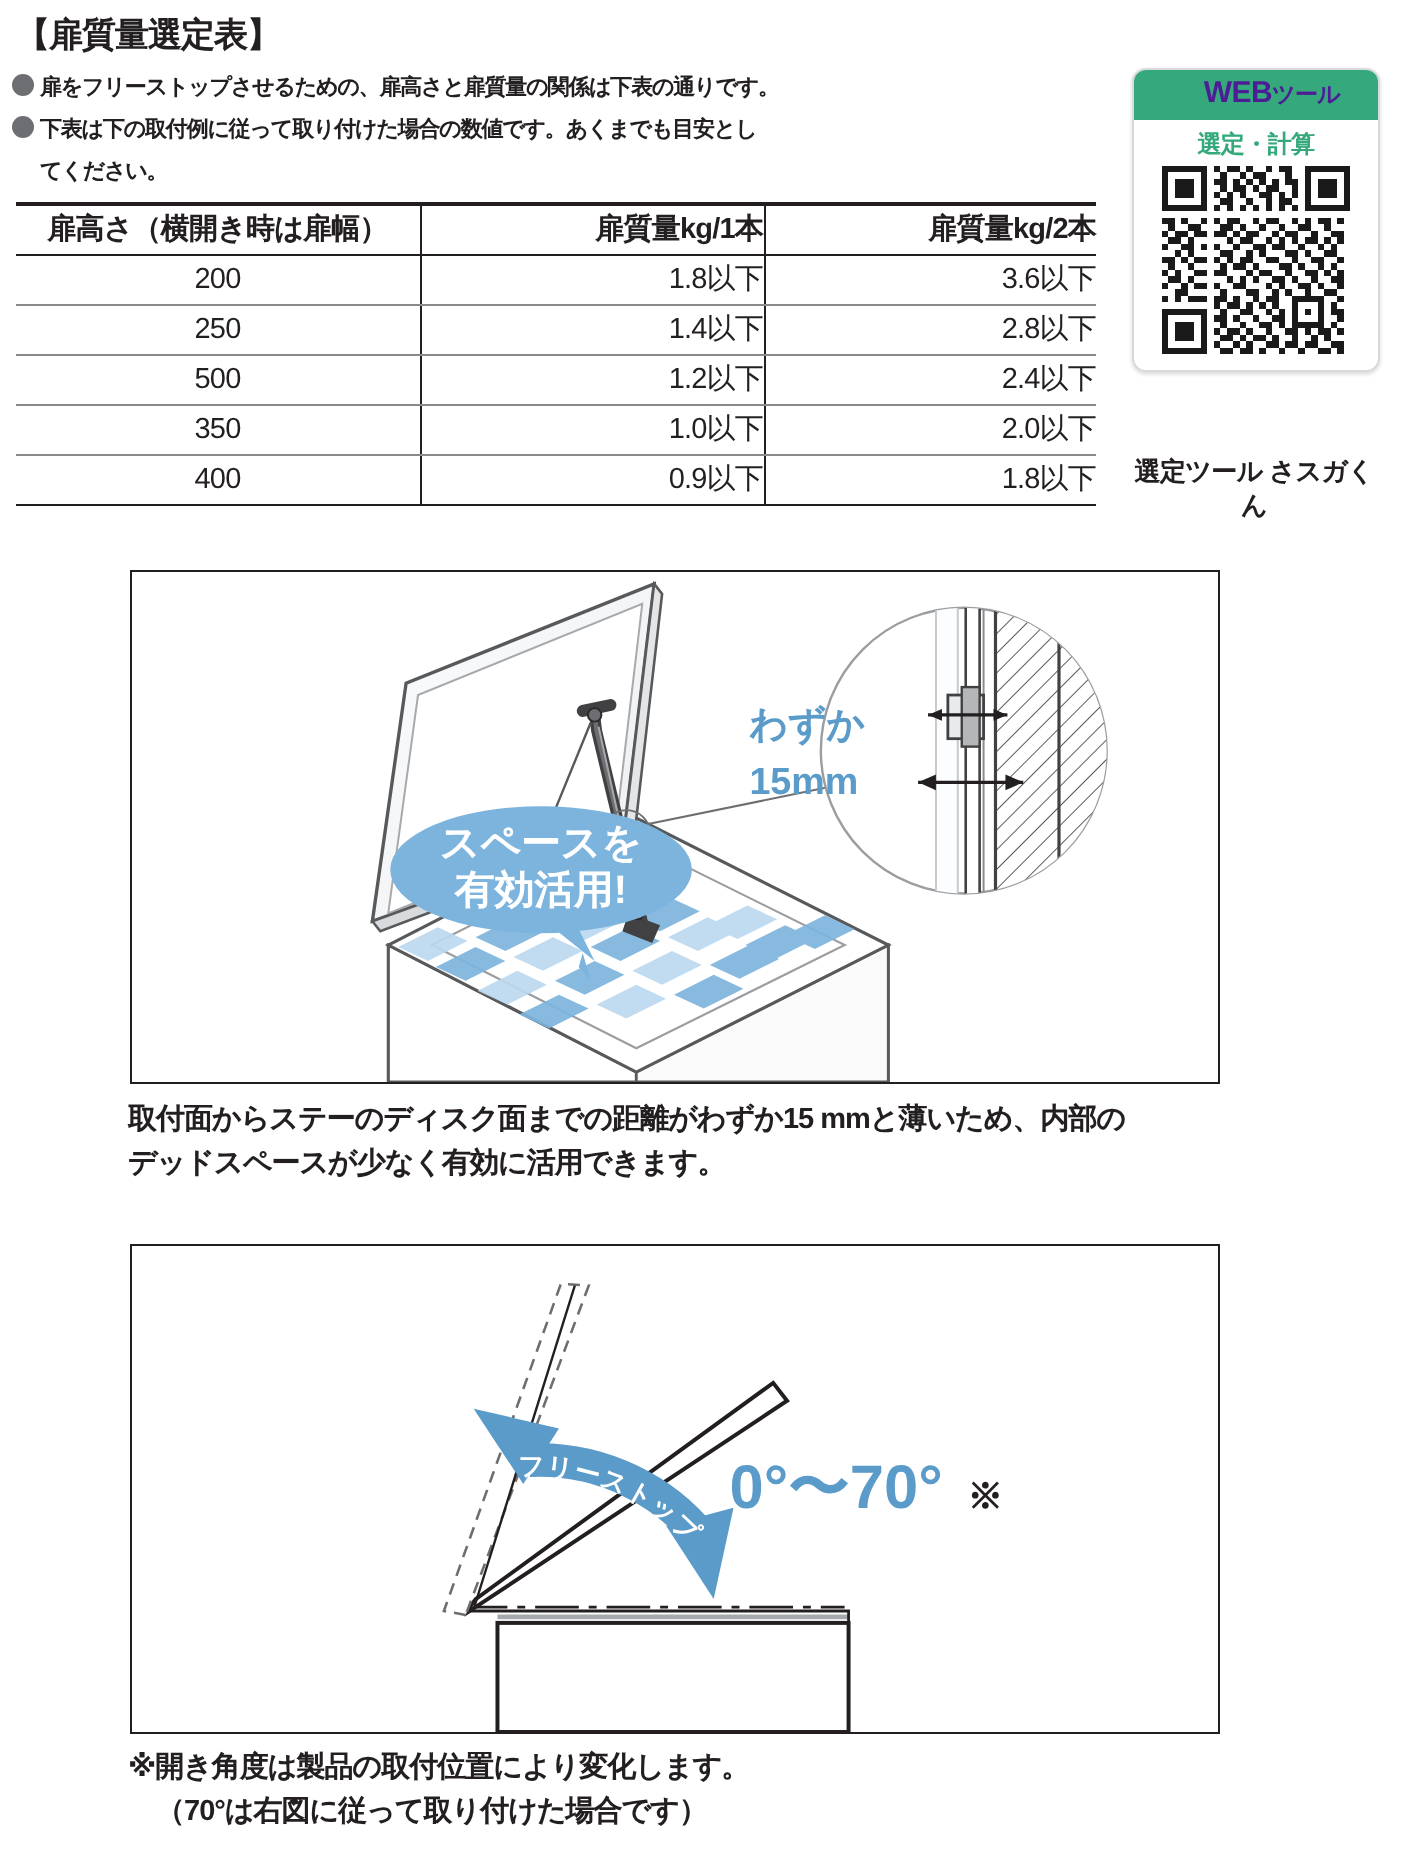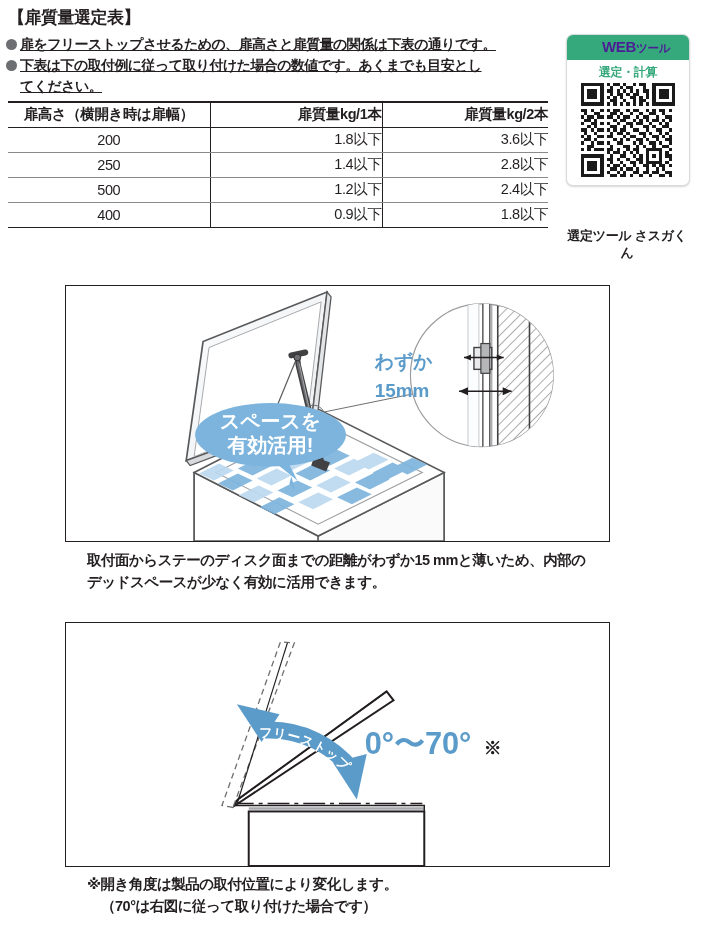--- a/index.html
+++ b/index.html
@@ -29,29 +29,28 @@
   }
 
   #intro-list {
     position: absolute;
     left: 6px;
     top: 34px;
     width: 556px;
   }
   .intro-item {
     display: block;
-    font-size: 14px;
+    font-size: 11px;
     font-weight: bold;
     line-height: 21px;
     letter-spacing: -0.6px;
     color: #231f20;
     text-indent: -14px;
     padding-left: 14px;
     white-space: pre-wrap;
-    text-decoration: underline;
   }
   .bullet-dot {
     display: inline-block;
     width: 11px;
     height: 11px;
     border-radius: 50%;
     background: #6d6e71;
     vertical-align: -1px;
     margin-right: 3px;
   }
@@ -158,21 +157,20 @@
   .figure-panel svg { display: block; width: 100%; height: 100%; }
 
   .caption {
     position: absolute;
     font-size: 14.5px;
     font-weight: bold;
     line-height: 22px;
     letter-spacing: -0.5px;
     color: #231f20;
     white-space: pre-wrap;
-    margin-left: 23px;
   }
   #caption-one { left: 64px; top: 549px; width: 600px; }
   #caption-two { left: 64px; top: 873px; width: 600px; }
 </style>
 </head>
 <body>
 
 <div id="page-title">【扉質量選定表】</div>
 
 <div id="intro-list">
@@ -202,20 +200,25 @@
     </tr>
     <tr>
       <td>250</td>
       <td>1.4以下</td>
       <td>2.8以下</td>
     </tr>
     <tr>
       <td>500</td>
       <td>1.2以下</td>
       <td>2.4以下</td>
+    </tr>
+    <tr>
+      <td>350</td>
+      <td>1.0以下</td>
+      <td>2.0以下</td>
     </tr>
     <tr>
       <td>400</td>
       <td>0.9以下</td>
       <td>1.8以下</td>
     </tr>
   </tbody>
 </table>
 
 <div id="web-tool">

